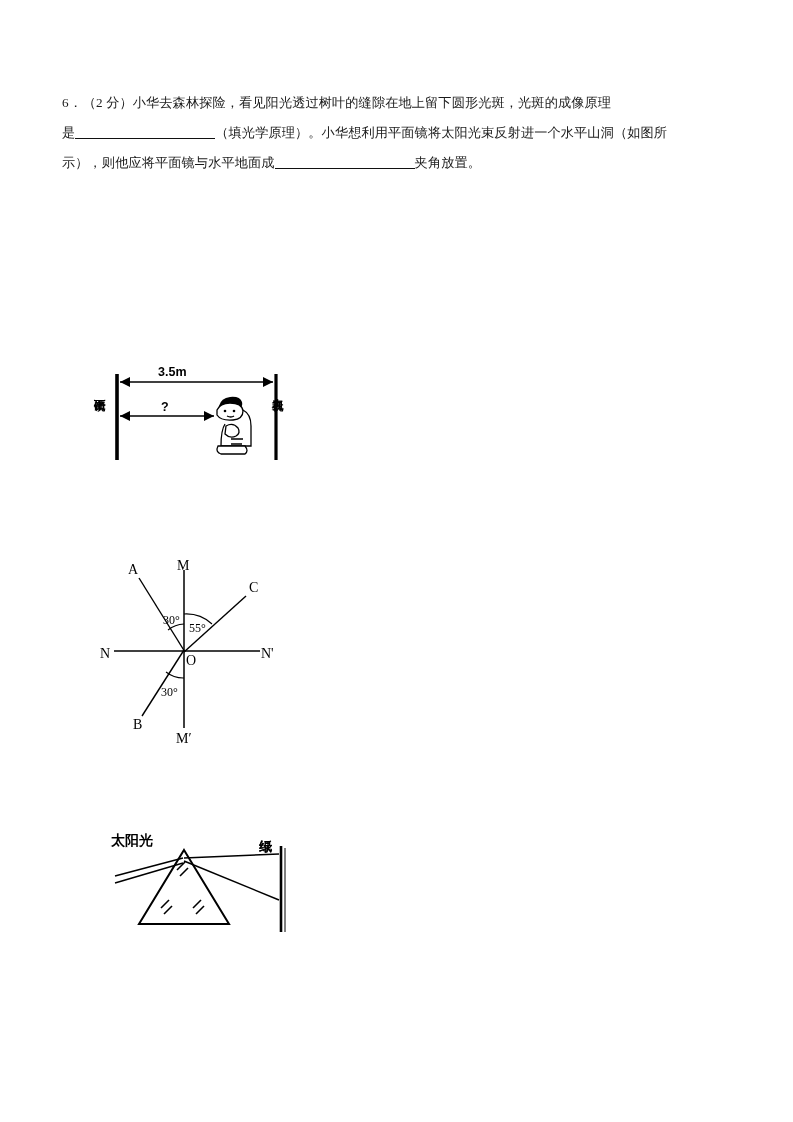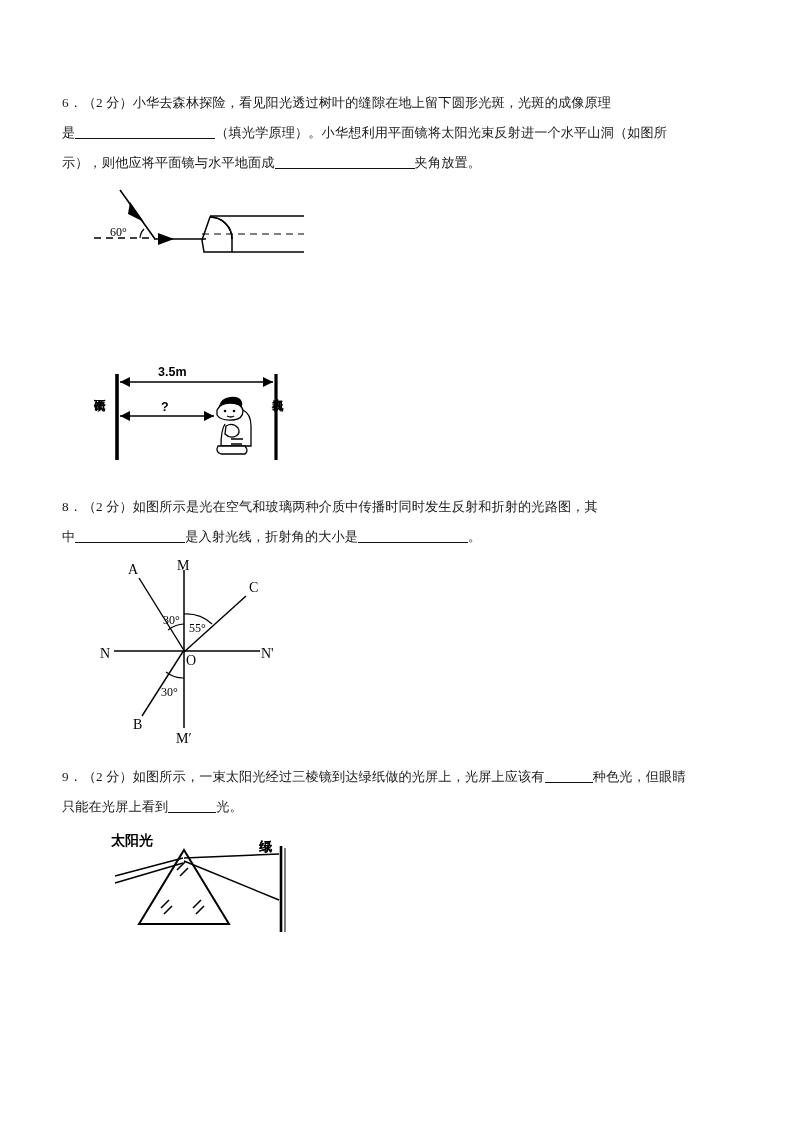--- a/index.html
+++ b/index.html
@@ -68,49 +68,20 @@
 <div class="page">
 
   <div class="qblock" style="top:88px;">
     <div class="qtext">
       <span class="num">6．</span><span>（2 分）</span><span>小华去森林探险，看见阳光透过树叶的缝隙在地上留下圆形光斑，光斑的成像原理</span><br>
       <span>是</span><span class="blank b-long"></span><span>（填光学原理）。小华想利用平面镜将太阳光束反射进一个水平山洞（如图所</span><br>
       <span>示），则他应将平面镜与水平地面成</span><span class="blank b-long"></span><span>夹角放置。</span>
     </div>
   </div>
 
-  <div class="fig" style="left:92px; top:182px;">
-    <svg width="220" height="78" viewBox="0 0 220 78">
-
-      <g>
-        <line x1="2" y1="56" x2="60" y2="56" stroke="#000" stroke-width="1.4" stroke-dasharray="7,5"></line>
-      </g>
-
-      <g>
-        <line x1="28" y1="8" x2="63" y2="57" stroke="#000" stroke-width="1.6"></line>
-        <polygon points="38,20 52,40 36,32" fill="#000"></polygon>
-      </g>
-
-      <g>
-        <line x1="62" y1="57" x2="114" y2="57" stroke="#000" stroke-width="1.6"></line>
-        <polygon points="66,51 82,57 66,63" fill="#000"></polygon>
-      </g>
-
-      <path d="M 48 56 A 14 14 0 0 1 52 47" fill="none" stroke="#000" stroke-width="1.2"></path>
-      <text class="anglelabel" x="18" y="54">60°</text>
-
-      <g>
-        <path d="M 110 58 L 118 35 A 22 22 0 0 1 140 57 L 140 70 L 112 70 Z" fill="none" stroke="#000" stroke-width="1.5"></path>
-        <path d="M 118 35 A 22 22 0 0 1 140 57" fill="none" stroke="#000" stroke-width="1.5"></path>
-        <line x1="118" y1="34" x2="212" y2="34" stroke="#000" stroke-width="1.5"></line>
-        <line x1="140" y1="70" x2="212" y2="70" stroke="#000" stroke-width="1.5"></line>
-        <line x1="110" y1="52" x2="212" y2="52" stroke="#000" stroke-width="1.2" stroke-dasharray="7,5"></line>
-      </g>
-    </svg>
-  </div>
 
 
   <div class="fig" style="left:94px; top:360px;">
     <svg width="225" height="102" viewBox="0 0 225 102">
 
       <line x1="23" y1="14" x2="23" y2="100" stroke="#000" stroke-width="3.6"></line>
 
       <line x1="182" y1="14" x2="182" y2="100" stroke="#000" stroke-width="3.2"></line>
 
       <g>
@@ -136,26 +107,20 @@
         <path d="M137 79 l12 0 M137 84 l11 0"></path>
         <path d="M124 86 q-3 6 3 8 l24 0 q4 -3 0 -8 z" fill="#fff"></path>
       </g>
       <text class="htext" x="64" y="16" font-size="12.5">3.5m</text>
       <text class="htext" x="67" y="51" font-size="12.5">?</text>
     </svg>
     <div class="vlabel" style="position:absolute; left:-1px; top:30px; font-size:11.5px;">平面镜</div>
     <div class="vlabel" style="position:absolute; left:177px; top:30px; font-size:11.5px;">视力表</div>
   </div>
 
-  <div class="qblock" style="top:492px;">
-    <div class="qtext">
-      <span class="num">8．</span><span>（2 分）</span><span>如图所示是光在空气和玻璃两种介质中传播时同时发生反射和折射的光路图，其</span><br>
-      <span>中</span><span class="blank b-mid"></span><span>是入射光线，折射角的大小是</span><span class="blank b-mid"></span><span>。</span>
-    </div>
-  </div>
 
   <div class="fig" style="left:98px; top:556px;">
     <svg width="200" height="190" viewBox="0 0 200 190">
 
       <line x1="16" y1="95" x2="162" y2="95" stroke="#000" stroke-width="1.5"></line>
 
       <line x1="86" y1="14" x2="86" y2="172" stroke="#000" stroke-width="1.5"></line>
 
       <line x1="41" y1="22" x2="87" y2="96" stroke="#000" stroke-width="1.4"></line>
 
@@ -176,26 +141,20 @@
       <text class="mlabel" x="88" y="109">O</text>
       <text class="mlabel" x="163" y="102">N'</text>
       <text class="mlabel" x="35" y="173">B</text>
       <text class="mlabel" x="78" y="187">M′</text>
       <text class="anglelabel" x="65" y="68">30°</text>
       <text class="anglelabel" x="91" y="76">55°</text>
       <text class="anglelabel" x="63" y="140">30°</text>
     </svg>
   </div>
 
-  <div class="qblock" style="top:762px;">
-    <div class="qtext">
-      <span class="num">9．</span><span>（2 分）</span><span>如图所示，一束太阳光经过三棱镜到达绿纸做的光屏上，光屏上应该有</span><span class="blank b-xs"></span><span>种色光，但眼睛</span><br>
-      <span>只能在光屏上看到</span><span class="blank b-xs"></span><span>光。</span>
-    </div>
-  </div>
 
   <div class="fig" style="left:88px; top:828px;margin-left:19px;">
     <svg width="200" height="112" viewBox="0 0 200 112">
 
       <g>
         <polygon points="77,22 122,96 32,96" fill="none" stroke="#000" stroke-width="2"></polygon>
         <g stroke="#000" stroke-width="1.6">
           <line x1="70" y1="42" x2="78" y2="34"></line>
           <line x1="73" y1="48" x2="81" y2="40"></line>
           <line x1="54" y1="80" x2="62" y2="72"></line>

